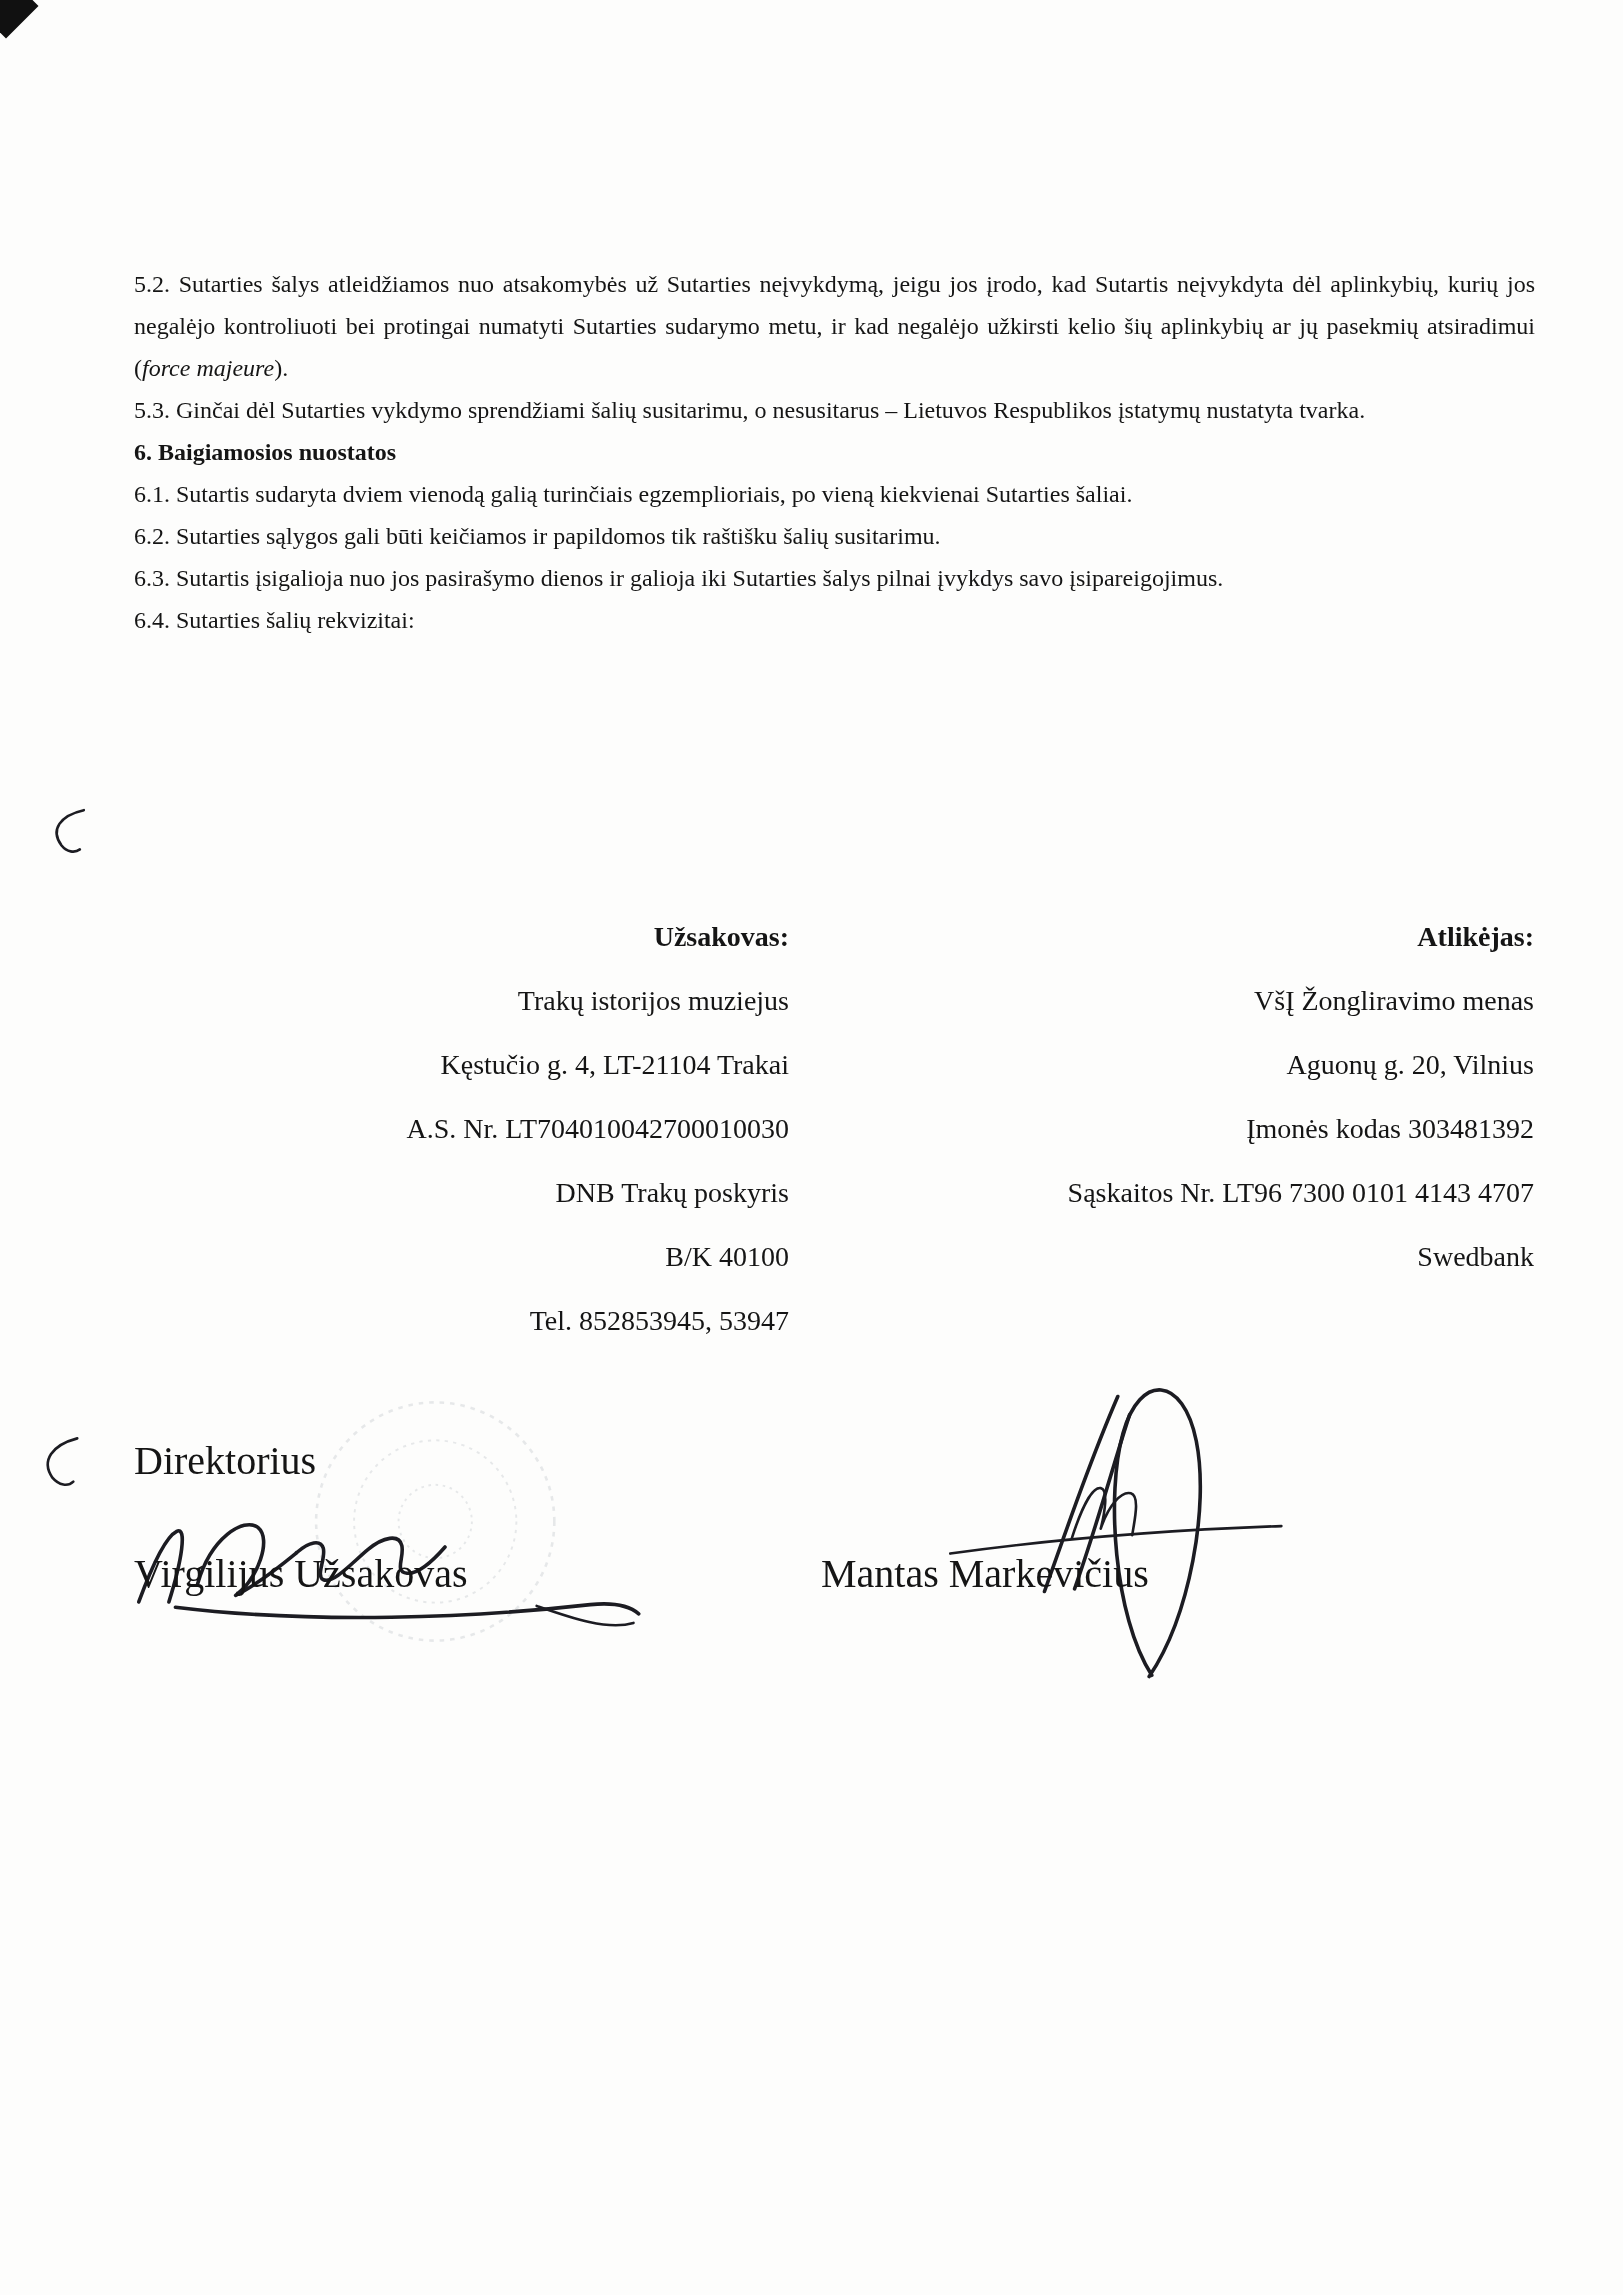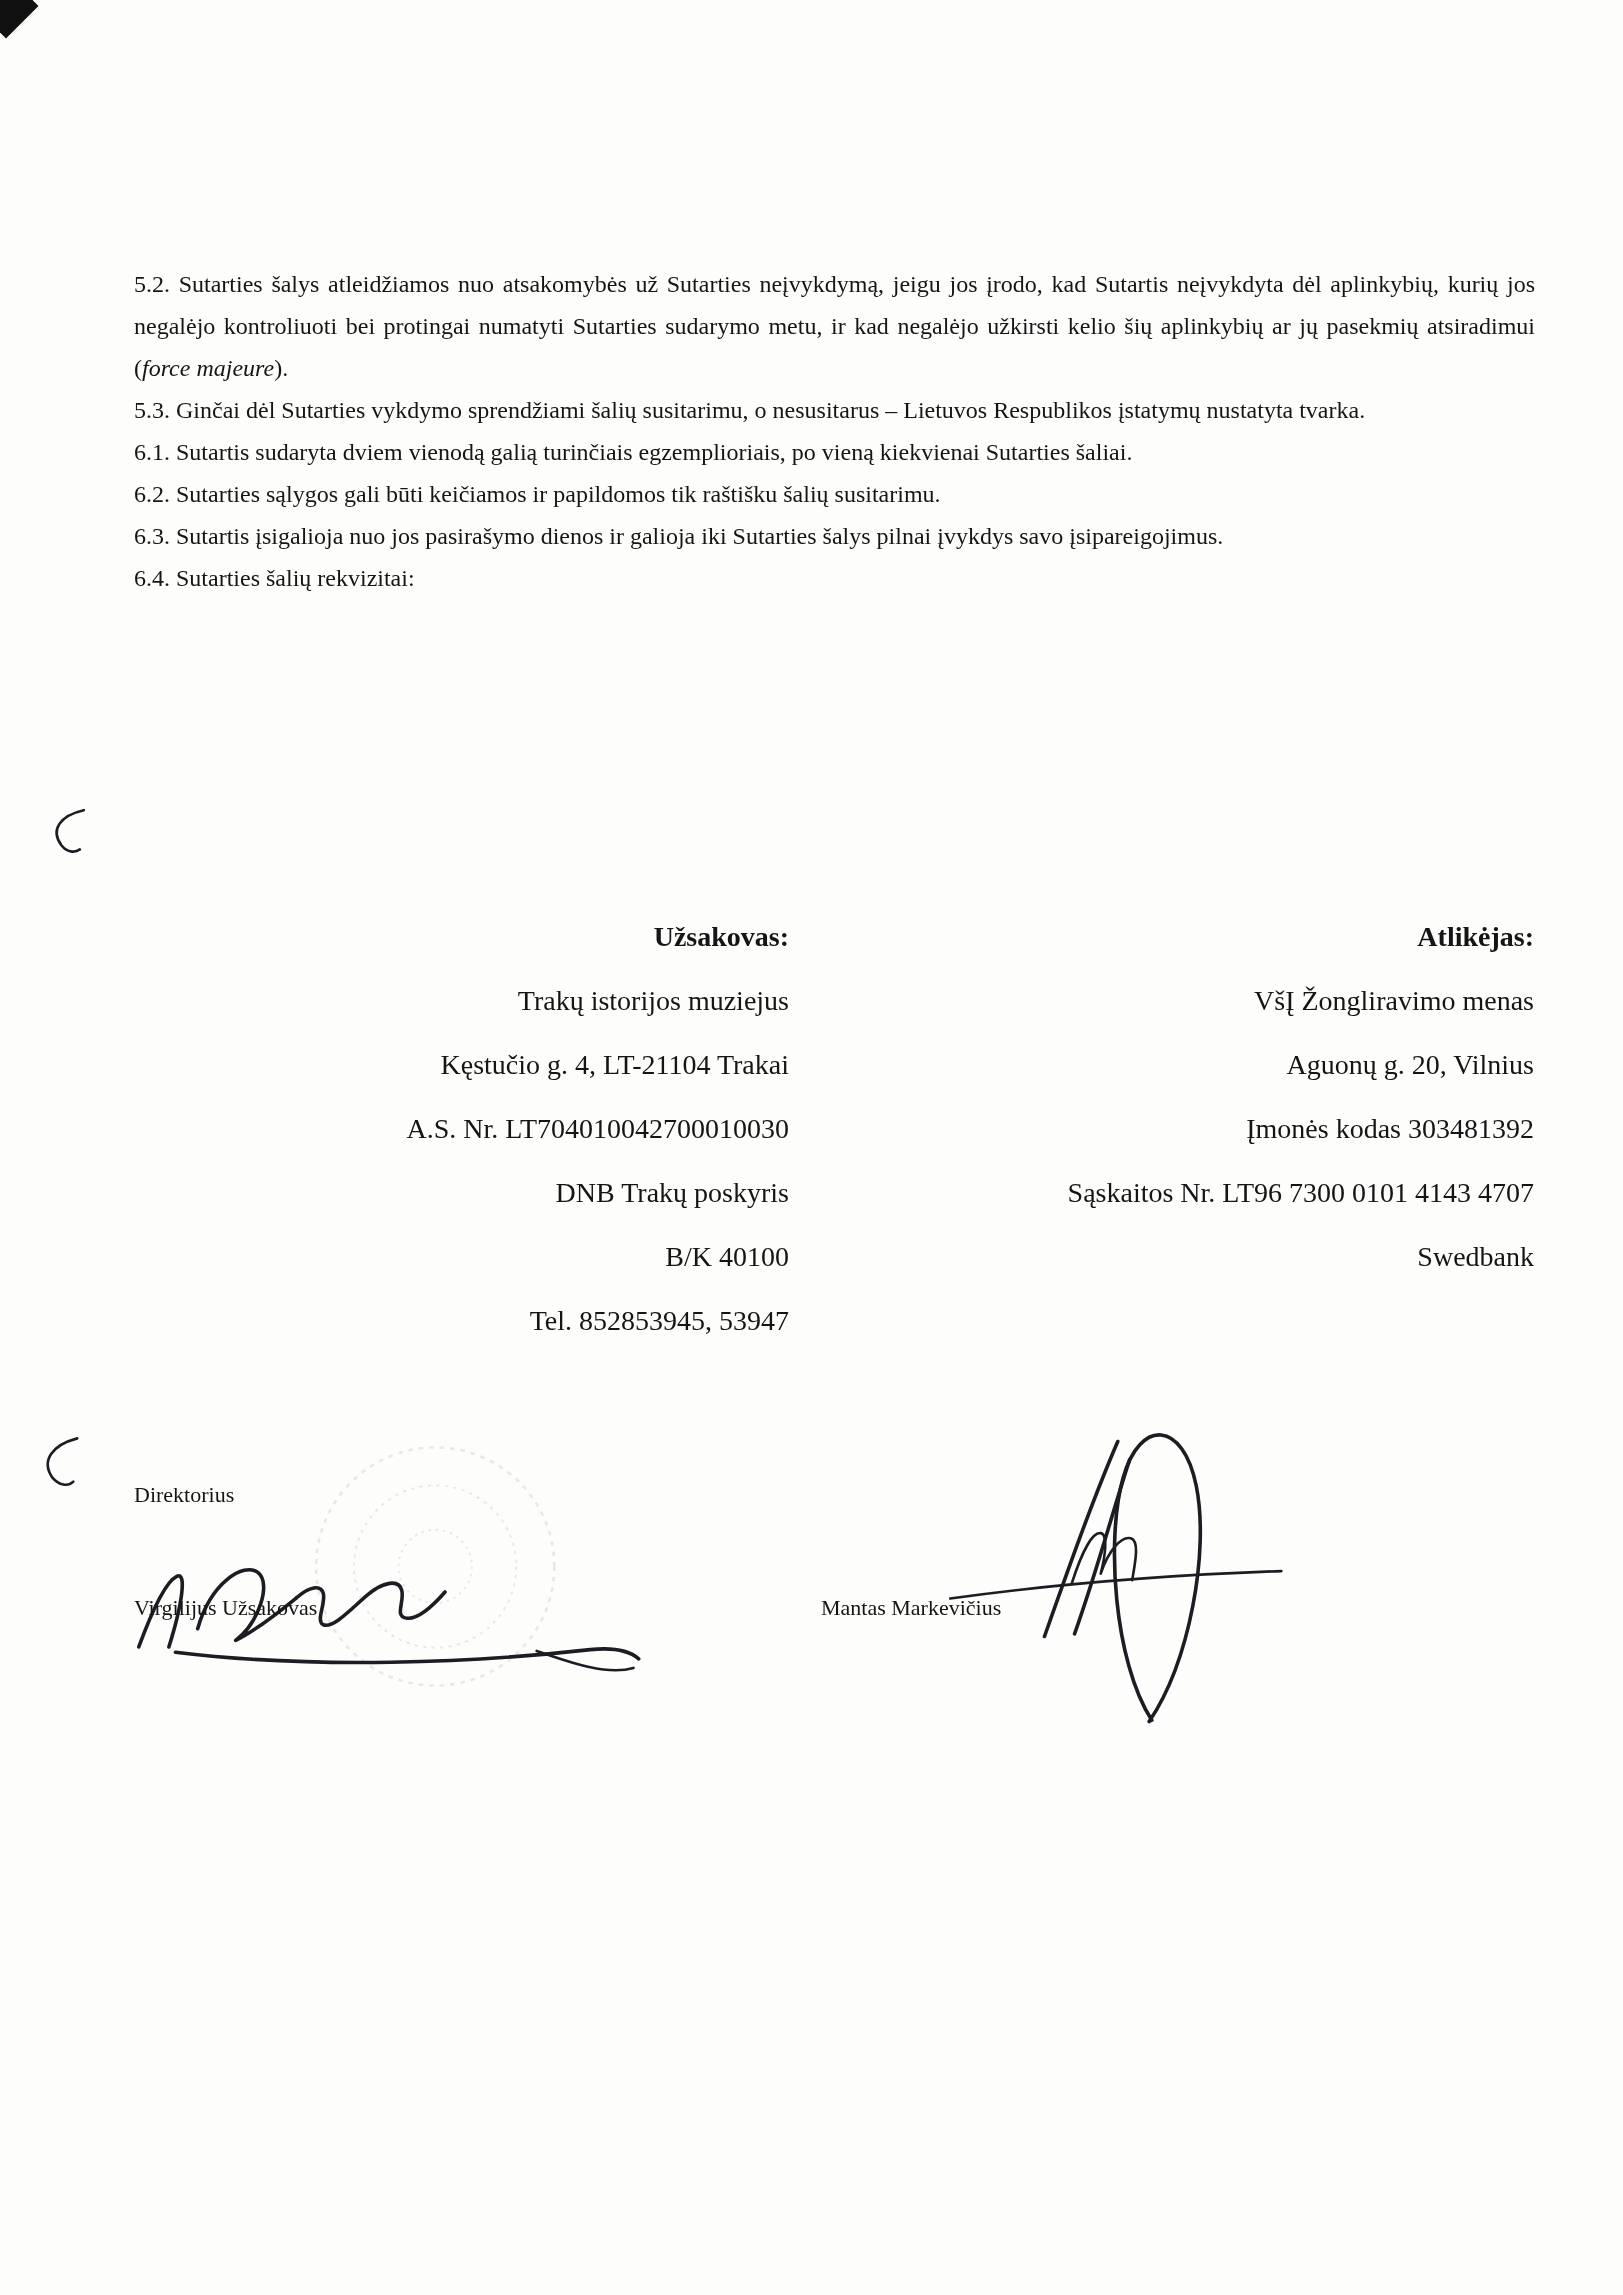--- a/index.html
+++ b/index.html
@@ -60,22 +60,21 @@
   .requisites .col {
     position: absolute;
     top: 0;
   }
   .requisites .col.left  { left: 0; width: 655px; }
   .requisites .col.right { left: 687px; width: 713px; }
   .requisites p { margin: 0; text-align: right; }
   .sig-area {
     position: absolute;
     inset: 0;
-    font-size: 22px;
-    margin-top: 45px;
+    font-size: 40px;
   }
   .sig-label {
     position: absolute;
     margin: 0;
     white-space: nowrap;
   }
   .role-left   { left: 134px; top: 1437px; }
   .name-left   { left: 134px; top: 1550px; }
   .name-right  { left: 821px; top: 1550px; }
   svg.overlay {
@@ -102,20 +101,21 @@
   <div class="corner-artifact"></div>
 
   <svg class="overlay" width="1623" height="2295" viewBox="0 0 2480 3507">
     <path class="ink ink-thin" d="M128 1238 C 92 1246, 76 1268, 94 1292 C 102 1302, 114 1304, 122 1298"></path>
     <path class="ink ink-thin" d="M118 2198 C 80 2208, 62 2232, 80 2258 C 90 2270, 104 2272, 112 2264"></path>
   </svg>
 
   <div class="content">
     <p class="just"><span>5.2. Sutarties šalys atleidžiamos nuo atsakomybės už Sutarties neįvykdymą, jeigu jos įrodo, kad Sutartis neįvykdyta dėl aplinkybių, kurių jos negalėjo kontroliuoti bei protingai numatyti Sutarties sudarymo metu, ir kad negalėjo užkirsti kelio šių aplinkybių ar jų pasekmių atsiradimui (</span><span class="it">force majeure</span><span>).</span></p>
     <p class="just">5.3. Ginčai dėl Sutarties vykdymo sprendžiami šalių susitarimu, o nesusitarus – Lietuvos Respublikos įstatymų nustatyta tvarka.</p>
+    <p class="bold">6. Baigiamosios nuostatos</p>
     <p>6.1. Sutartis sudaryta dviem vienodą galią turinčiais egzemplioriais, po vieną kiekvienai Sutarties šaliai.</p>
     <p>6.2. Sutarties sąlygos gali būti keičiamos ir papildomos tik raštišku šalių susitarimu.</p>
     <p class="just">6.3. Sutartis įsigalioja nuo jos pasirašymo dienos ir galioja iki Sutarties šalys pilnai įvykdys savo įsipareigojimus.</p>
     <p>6.4. Sutarties šalių rekvizitai:</p>
   </div>
 
   <div class="requisites">
     <div class="col left">
       <p class="bold">Užsakovas:</p>
       <p>Trakų istorijos muziejus</p>

